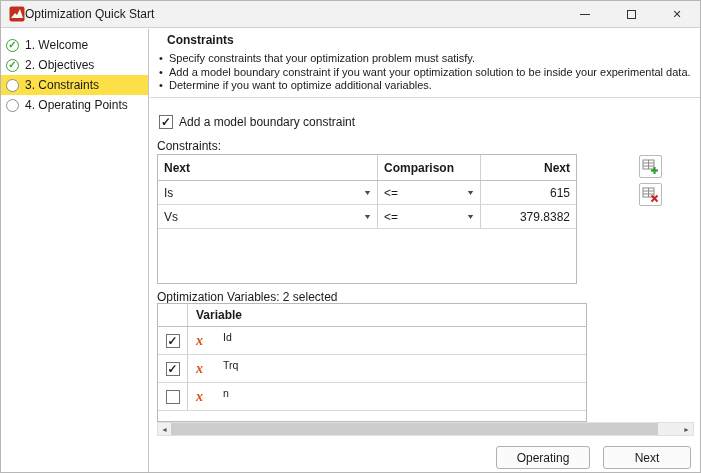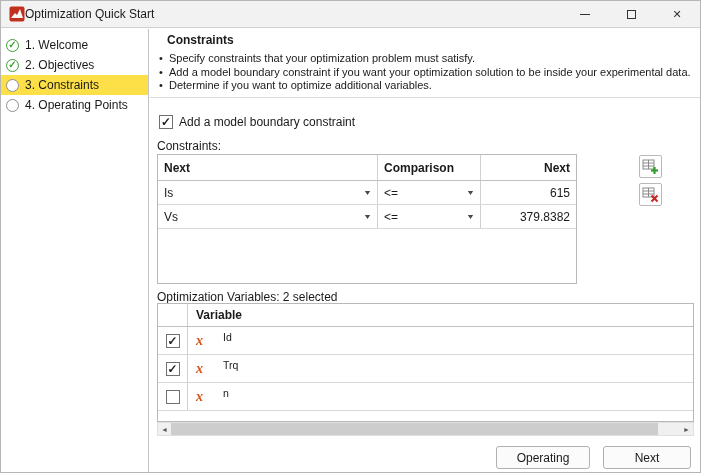--- a/index.html
+++ b/index.html
@@ -78,21 +78,21 @@
     position:absolute; left:489px; width:23px; height:23px;
     border:1px solid #b9b9b9; border-radius:2px; background:#fff;
     display:flex; align-items:center; justify-content:center;
   }
   .tool-btn.add { top:126px; }
   .tool-btn.del { top:154px; }
 
   .vars-label { position:absolute; left:7px; top:261px; font-size:12px; }
 
   
-  .vtable { position:absolute; left:7px; top:274px; width:537px; height:119px; border:1px solid #b9b9b9; background:#fff; }
+  .vtable { position:absolute; left:7px; top:274px; width:430px; height:119px; border:1px solid #b9b9b9; background:#fff; }
   .vrow { display:flex; border-bottom:1px solid #d8d8d8; }
   .vrow.vhead { height:23px; font-weight:bold; border-bottom:1px solid #c0c0c0; }
   .vrow.vdata { height:28px; }
   .vcell-check { width:30px; display:flex; align-items:center; justify-content:center; border-right:1px solid #d0d0d0; flex:0 0 auto; }
   .vcell-var { flex:1; display:flex; align-items:center; padding-left:8px; font-size:12px; }
   .x-sym { font-family:"Liberation Serif", serif; font-style:italic; font-weight:bold; color:#d95319; font-size:14px; }
   .var-name { font-size:10.5px; position:relative; top:-4px; margin-left:20px; }
 
   
   .hscroll { position:absolute; left:7px; top:393px; width:537px; height:14px; background:#f0f0f0; border:1px solid #e0e0e0; display:flex; align-items:center; }

